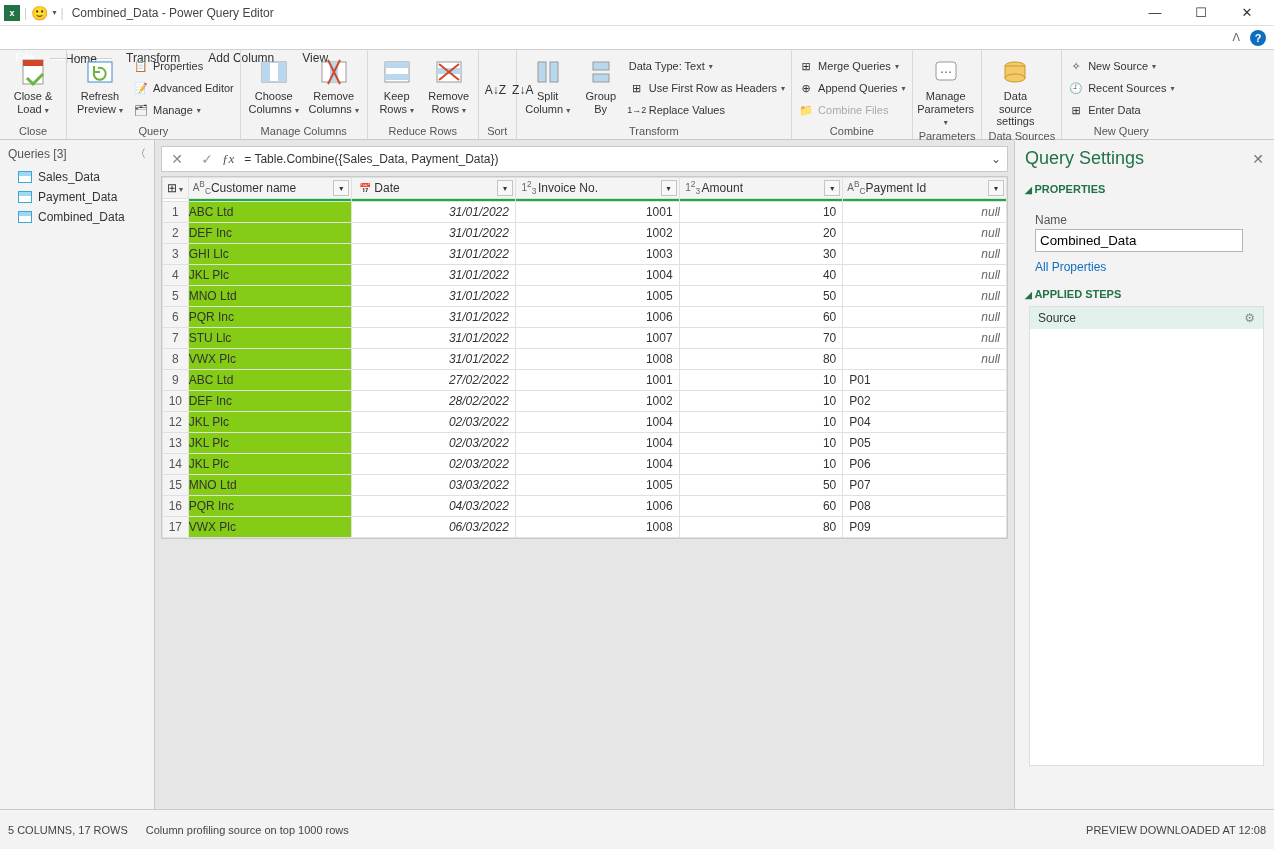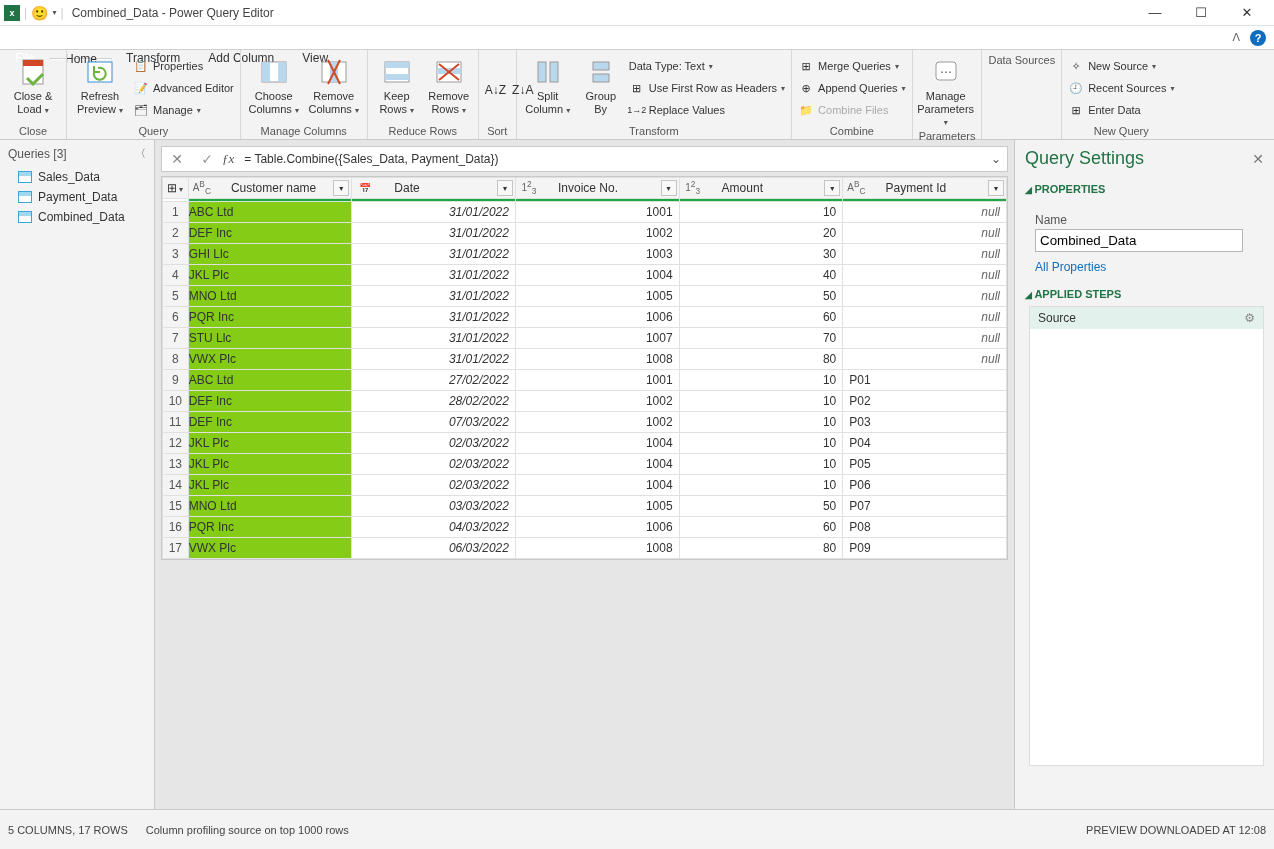--- a/index.html
+++ b/index.html
@@ -38,21 +38,21 @@
   .center-pane { flex: 1; background: #e6e6e6; display:flex; flex-direction:column; }
   .formula-bar { height: 26px; background: #fff; margin: 6px 6px 0 6px; border: 1px solid #c9c9c9; display: flex; align-items: center; }
   .formula-bar .fbtn { width: 30px; display: flex; justify-content: center; color: #888; font-size: 14px; }
   .formula-bar .fx { font-style: italic; font-family: "Times New Roman", serif; font-size: 13px; color: #555; padding-right: 6px; }
   .formula-bar .ftext { flex: 1; padding: 0 4px; color: #333; }
   .formula-bar .expand { width: 22px; text-align: center; color: #555; }
   .grid-wrap { margin: 4px 6px 6px 6px; background: #fff; border: 1px solid #c9c9c9; overflow: hidden; }
   table.grid { border-collapse: collapse; width: 100%; }
   table.grid th, table.grid td { border: 1px solid #e0e0e0; height: 21px; font-size: 12px; }
   table.grid th { background: #f4f4f4; text-align: left; position: relative; font-weight: normal; padding: 0 4px; }
-  table.grid th .hwrap { display: flex; align-items: center; gap: 20px; }
+  table.grid th .hwrap { display: flex; align-items: center; gap: 0; }
   table.grid th .typeico { font-size: 10px; color: #666; min-width: 18px; text-align: center; }
   table.grid th .dropbtn { position: absolute; right: 2px; top: 2px; width: 16px; height: 16px; border: 1px solid #c4c4c4; background: #f8f8f8; display: flex; align-items: center; justify-content: center; font-size: 8px; }
   table.grid th.rowhead { width: 24px; background: #f4f4f4; }
   .qualbar td { height: 3px !important; padding:0; }
   .qualbar td.q { background: #1aab40; }
   .rownum { width: 24px; text-align: center; background: #f4f4f4; color: #555; }
   td.text { padding-left: 6px; }
   td.num { text-align: right; padding-right: 6px; }
   td.null { text-align: right; padding-right: 6px; font-style: italic; color: #666; }
   td.cust { background: #84cc16; }
@@ -293,20 +293,33 @@
             </svg>
           </div>
         <div class="blabel"><span style="white-space:pre-line">Manage
 Parameters</span> <span class="caret">▾</span></div>
       </div>
     </div>
     <div class="glabel">Parameters</div>
   </div>
 
   <div class="rgroup">
+    <div class="controls">
+      <div class="bigbtn">
+        <div class="bicon">
+            <svg width="32" height="32">
+              <ellipse cx="16" cy="10" rx="10" ry="4" fill="#f4c967" stroke="#cc9a2a"></ellipse>
+              <rect x="6" y="10" width="20" height="12" fill="#f4c967" stroke="#cc9a2a"></rect>
+              <ellipse cx="16" cy="22" rx="10" ry="4" fill="#f4c967" stroke="#cc9a2a"></ellipse>
+            </svg>
+          </div>
+        <div class="blabel" style="white-space:pre-line">Data source
+settings</div>
+      </div>
+    </div>
     <div class="glabel">Data Sources</div>
   </div>
 
   <div class="rgroup" style="border-right:none;">
     <div class="controls">
       <div class="stackbtn">
         <div class="srow">
             <span class="sicon">✧</span>
             <span>New Source</span> 
             <span class="caret">▾</span>
@@ -479,28 +492,20 @@
   </tr>
             <tr>
     <td class="rownum">10</td>
     <td class="cust">DEF Inc</td>
     <td class="date">28/02/2022</td>
     <td class="num">1002</td>
     <td class="num">10</td>
     <td class="text">P02</td>
   </tr>
             <tr>
-    <td class="rownum">11</td>
-    <td class="cust">DEF Inc</td>
-    <td class="date">07/03/2022</td>
-    <td class="num">1002</td>
-    <td class="num">10</td>
-    <td class="text">P03</td>
-  </tr>
-            <tr>
     <td class="rownum">12</td>
     <td class="cust">JKL Plc</td>
     <td class="date">02/03/2022</td>
     <td class="num">1004</td>
     <td class="num">10</td>
     <td class="text">P04</td>
   </tr>
             <tr>
     <td class="rownum">13</td>
     <td class="cust">JKL Plc</td>

